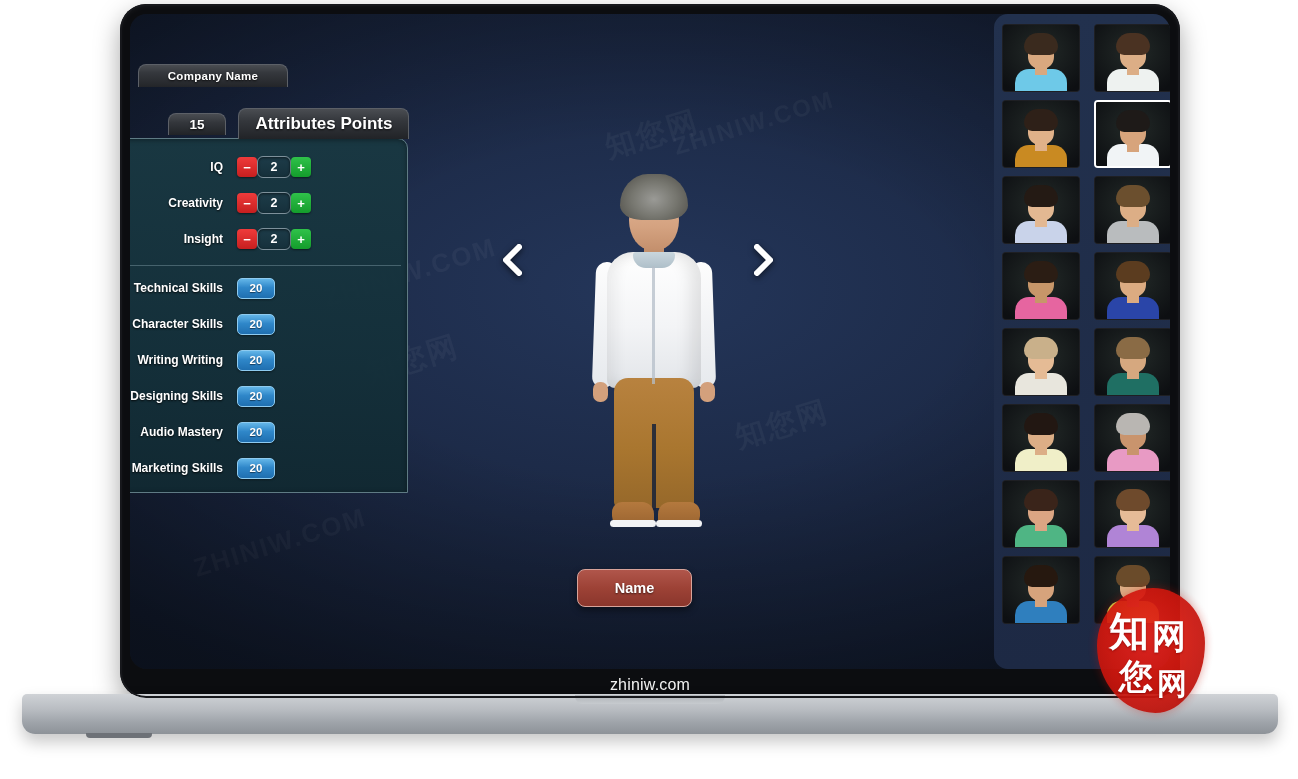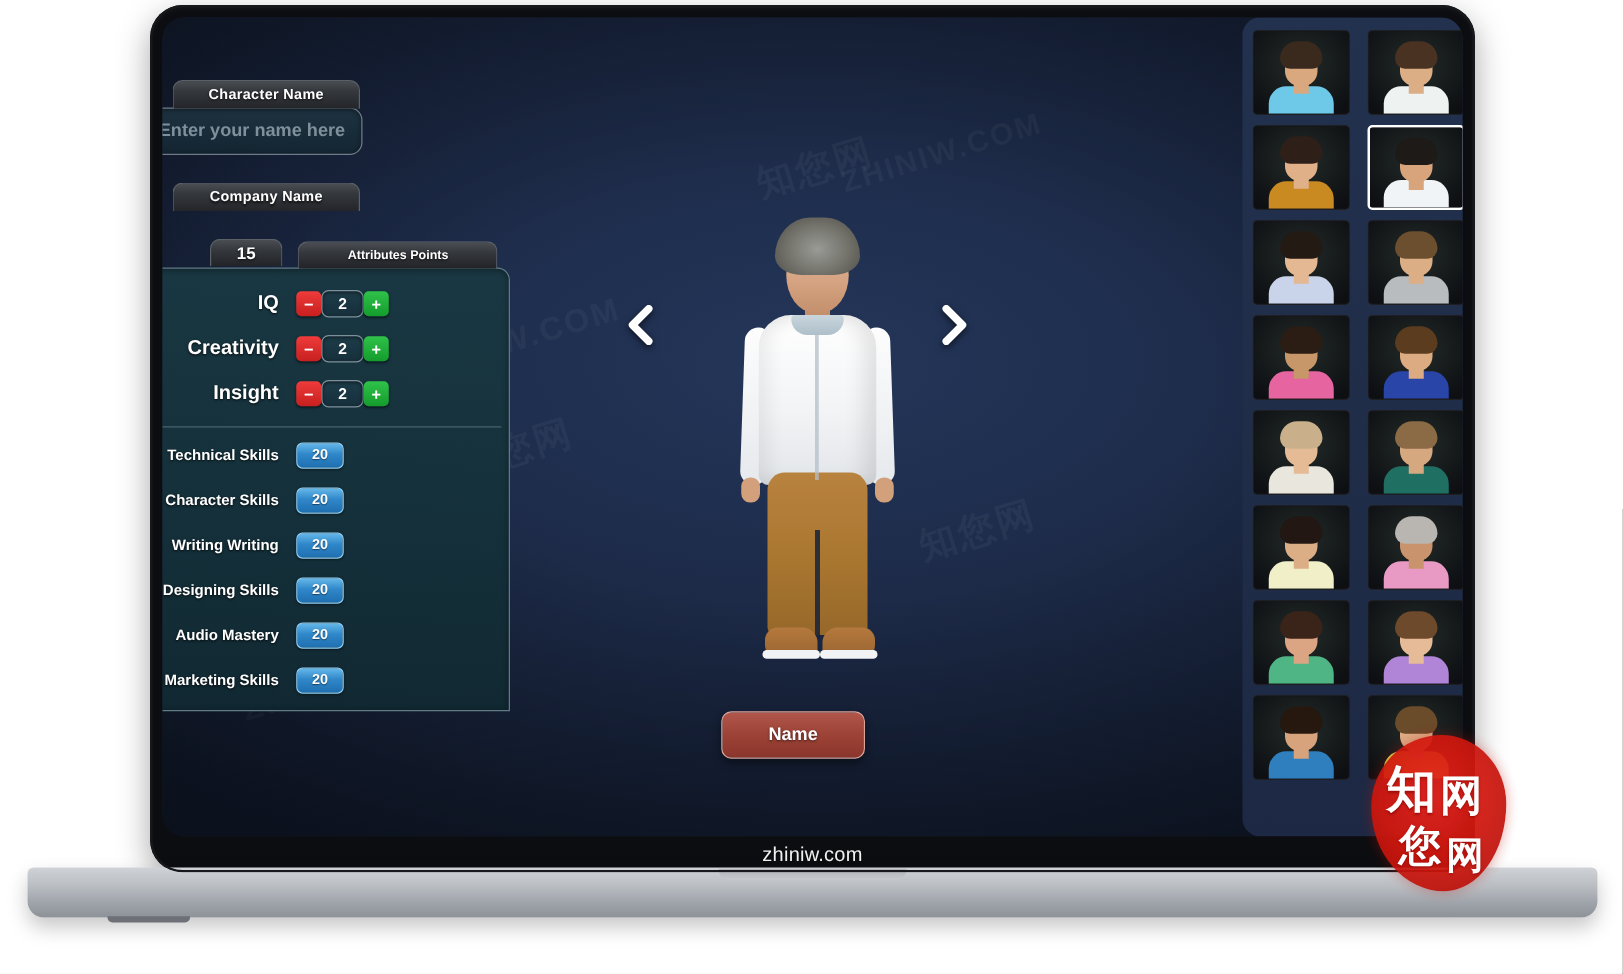--- a/index.html
+++ b/index.html
@@ -108,36 +108,36 @@
     background: linear-gradient(180deg,#4a4d52 0%,#34373c 40%,#212327 100%);
     border:1px solid #5c6067; border-bottom:none; border-radius:8px 8px 0 0;
     color:#fff; font-size:13.5px; font-weight:700; text-align:center;
     text-shadow:0 1px 2px rgba(0,0,0,.8);
   }
   .attr-label-tab {
     position:relative; z-index:3; margin-top:-1px; margin-left:8px;
     display:inline-block; min-width: 160px; padding: 5px 16px;
     background: linear-gradient(180deg,#4a4d52 0%,#34373c 40%,#212327 100%);
     border:1px solid #5c6067; border-bottom:none; border-radius:8px 8px 0 0;
-    color:#fff; font-size:10px; font-weight:700; text-align:center;
+    color:#fff; font-size:17px; font-weight:700; text-align:left;
     text-shadow:0 1px 2px rgba(0,0,0,.8);
   }
   .attr-panel {
     position:relative; margin-top:-1px; width: 290px; left:-2px;
     background: linear-gradient(180deg,rgba(25,56,66,.96) 0%, rgba(20,48,58,.96) 60%, rgba(17,41,50,.96) 100%);
     border:1px solid #5f7b84; border-radius: 0 10px 0 0;
     padding: 10px 0 6px 0;
     box-shadow: inset 0 1px 5px rgba(0,0,0,.4);
   }
   .attr-row {
     display:flex; align-items:center; height: 36px; padding-left: 8px;
   }
   .attr-row .nm {
     width: 110px; text-align:right; padding-right: 14px;
-    color:#ffffff; font-size:16px; font-weight:700;
+    color:#ffffff; font-size:12px; font-weight:700;
     text-shadow:0 1px 2px rgba(0,0,0,.85); white-space:nowrap;
   }
   .stepper { display:flex; align-items:center; }
   .st-btn {
     width: 20px; height: 20px; border-radius: 4px;
     display:flex; align-items:center; justify-content:center;
     color:#fff; font-size:13px; font-weight:800; line-height:1;
     box-shadow: 0 1px 2px rgba(0,0,0,.5);
   }
   .st-minus { background: linear-gradient(180deg,#ef3b3b,#c71f1f); }
@@ -320,26 +320,20 @@
       <div class="wm" style="left:60px; top:540px; font-size:26px; transform:rotate(-17deg);">ZHINIW.COM</div>
       <div class="wm" style="left:470px; top:115px; font-size:30px; transform:rotate(-17deg); font-family:'DejaVu Sans',sans-serif;">知您网</div>
       <div class="wm" style="left:230px; top:340px; font-size:30px; transform:rotate(-17deg); font-family:'DejaVu Sans',sans-serif;">知您网</div>
       <div class="wm" style="left:600px; top:405px; font-size:30px; transform:rotate(-17deg); font-family:'DejaVu Sans',sans-serif;">知您网</div>
 
       <div class="vignette"></div>
 
 
       <div class="left-panel">
 
-        <div class="field-block">
-          <div class="field-tab">Character Name</div>
-          <div class="field-input">
-            <span class="ph">Enter your name here</span>
-          </div>
-        </div>
 
         <div class="field-block">
           <div class="field-tab">Company Name</div>
         </div>
 
         <div class="attr-wrap">
           <div class="attr-count">15</div>
           <div class="attr-label-tab">Attributes Points</div>
 
           <div class="attr-panel">

